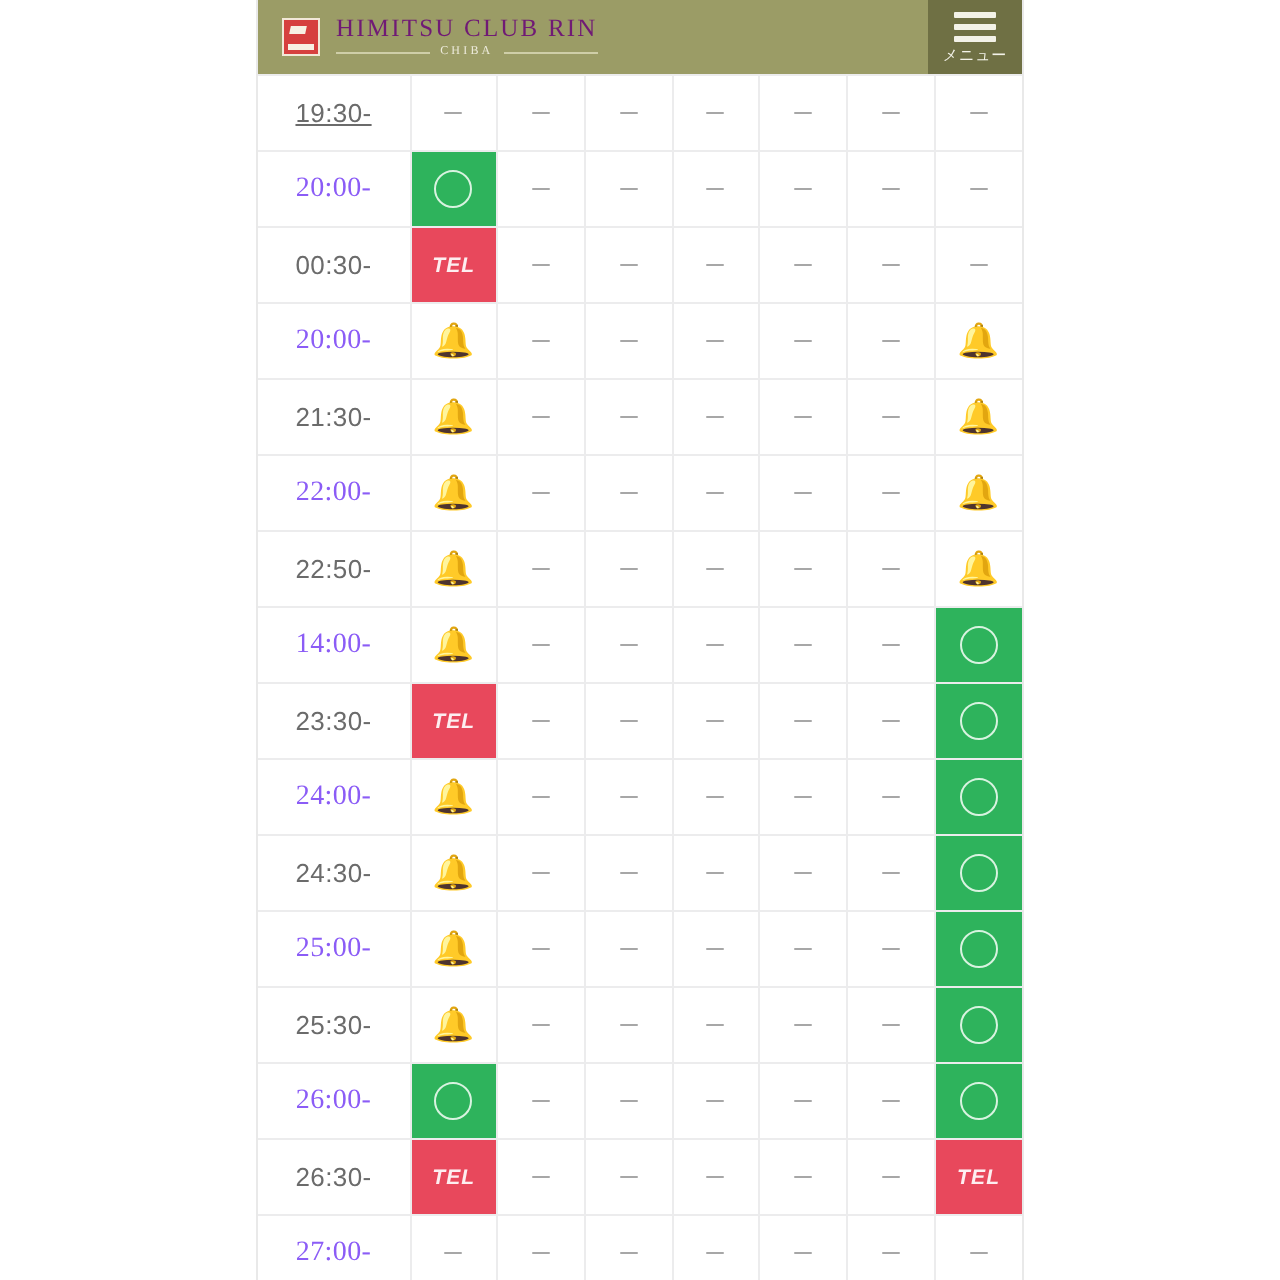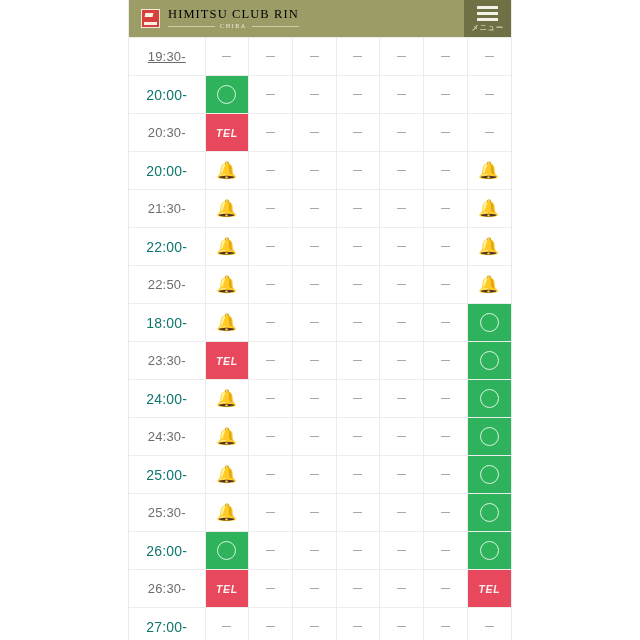--- a/index.html
+++ b/index.html
@@ -78,21 +78,21 @@
   }
   .brand-text {
     display: flex;
     flex-direction: column;
     justify-content: center;
   }
   .brand-name {
     font-family: "Liberation Serif", serif;
     font-size: 12.5px;
     letter-spacing: 1.1px;
-    color: #000000;
+    color: #701a75;
     line-height: 13px;
     white-space: nowrap;
   }
   .brand-sub {
     display: flex;
     align-items: center;
     margin-top: 2px;
   }
   .brand-sub .rule {
     flex: 1;
@@ -171,21 +171,21 @@
   col.time-col { width: 76px; }
   col.slot-col { width: 43.7px; }
 
   td.time-cell {
     color: #6b6b6b;
     font-size: 13px;
     letter-spacing: .2px;
     text-align: center;
     white-space: nowrap;
   }
-  td.time-cell.hour { font-size: 14px; color: #0f766e; }
+  td.time-cell.hour { font-size: 14px; color: #8b5cf6; font-family: Liberation Serif, serif; }
 
   
   .slot {
     display: flex;
     align-items: center;
     justify-content: center;
     width: 100%;
     height: 37px;
     box-sizing: border-box;
   }
@@ -333,21 +333,21 @@
                   <span class="mark-dash"></span>
                 </div>
               </td>
               <td>
                 <div class="slot none">
                   <span class="mark-dash"></span>
                 </div>
               </td>
             </tr>
             <tr>
-              <td class="time-cell">20:30-</td>
+              <td class="time-cell">00:30-</td>
               <td>
                 <div class="slot tel">
                   <span class="mark-tel">TEL</span>
                 </div>
               </td>
               <td>
                 <div class="slot none">
                   <span class="mark-dash"></span>
                 </div>
               </td>
@@ -523,21 +523,21 @@
                   <span class="mark-dash"></span>
                 </div>
               </td>
               <td>
                 <div class="slot bell">
                   <span class="mark-bell">🔔</span>
                 </div>
               </td>
             </tr>
             <tr>
-              <td class="time-cell hour">18:00-</td>
+              <td class="time-cell hour">14:00-</td>
               <td>
                 <div class="slot bell">
                   <span class="mark-bell">🔔</span>
                 </div>
               </td>
               <td>
                 <div class="slot none">
                   <span class="mark-dash"></span>
                 </div>
               </td>

